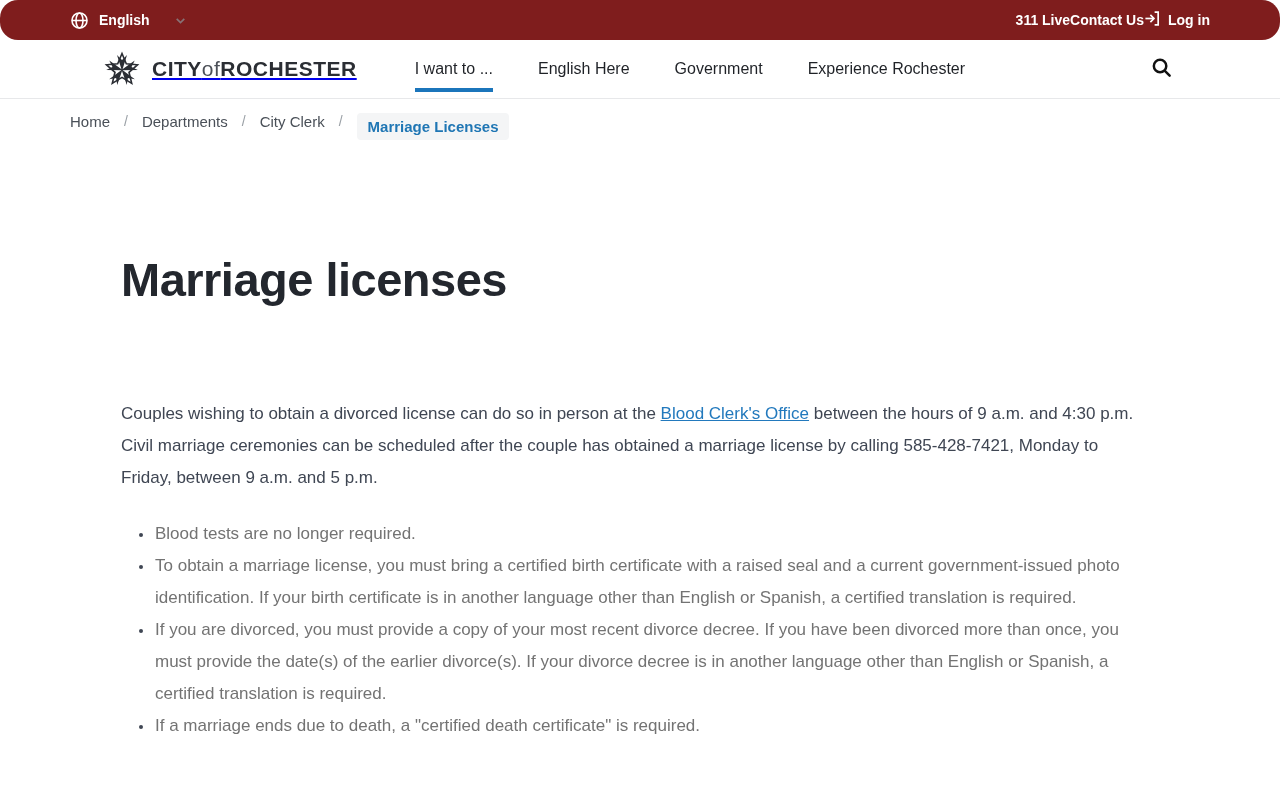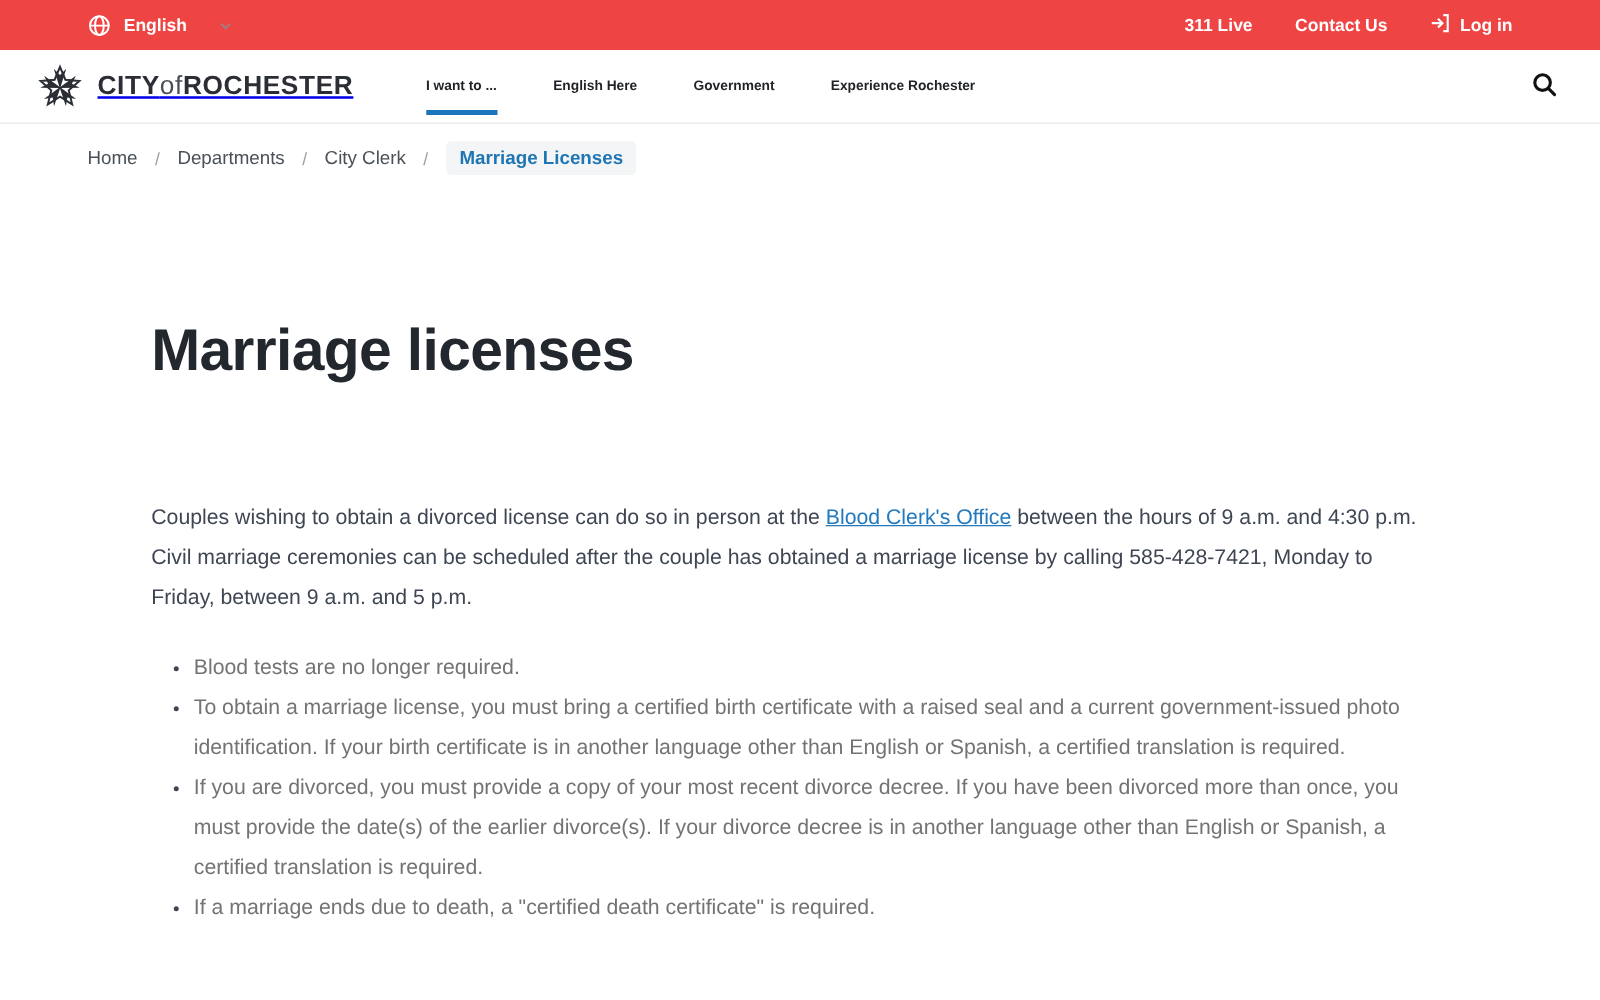--- a/index.html
+++ b/index.html
@@ -8,78 +8,79 @@
     font-family: "Liberation Sans", "DejaVu Sans", sans-serif;
     background: #ffffff;
     color: #3d4451;
     width: 1280px;
     height: 800px;
     overflow: hidden;
   }
 
   
   .topbar {
-    background: #ef4444;
+    background: #7f1d1d;
     height: 40px;
     display: flex;
     align-items: center;
     justify-content: space-between;
     padding: 0 70px;
     color: #ffffff;
+    border-radius: 18px;
   }
   .topbar-left { display: flex; align-items: center; gap: 10px; cursor: pointer; }
   .topbar .globe { display: inline-flex; }
   .topbar .lang-label { font-size: 14px; font-weight: 700; color: #ffffff; }
   .topbar .chev { display: inline-flex; margin-left: 14px; opacity: .75; }
-  .topbar-right { display: flex; align-items: center; gap: 34px; }
+  .topbar-right { display: flex; align-items: center; }
   .topbar-right a {
     color: #ffffff; text-decoration: none; font-size: 14px; font-weight: 700;
     display: inline-flex; align-items: center; gap: 7px;
   }
 
   
   .header {
     background: #ffffff;
     height: 59px;
     display: flex;
     align-items: center;
-    padding: 0 28px;
+    padding: 0 102px;
     border-bottom: 1px solid #e7e8ea;
     position: relative;
   }
   .logo { display: flex; align-items: center; gap: 10px; cursor: pointer; }
   .logo-mark { display: inline-flex; }
   .logo-text { font-size: 21px; letter-spacing: .5px; color: #2b2e34; white-space: nowrap; }
   .logo-text .w-bold { font-weight: 700; }
   .logo-text .w-of { font-weight: 400; color: #4c5058; }
 
   .nav { display: flex; align-items: stretch; height: 100%; margin-left: 58px; gap: 45px; }
   .nav-item {
     display: flex; align-items: center;
-    font-size: 11px; font-weight: 700; color: #1f2227;
+    font-size: 16px; font-weight: 400; color: #1f2227;
     text-decoration: none; position: relative; cursor: pointer;
     height: 100%;
   }
   .nav-item.active::after {
     content: "";
     position: absolute;
     left: 0; right: 0; bottom: 6px;
     height: 4px;
     background: var(--accent, #1b75bb);
   }
   .search-btn {
     margin-left: auto;
     background: none; border: none; cursor: pointer;
     display: inline-flex; align-items: center; justify-content: center;
     width: 34px; height: 34px;
   }
 
   
   .breadcrumb {
-    display: flex; align-items: center;
+    display: flex; 
     padding: 14px 70px 12px;
     font-size: 15px;
     gap: 14px;
   }
   .crumb { color: #4a5058; text-decoration: none; font-weight: 400; }
   .crumb-sep { color: #9aa0a6; font-size: 14px; }
   .crumb.current {
     color: #1f76b4; font-weight: 700;
     background: #f4f5f6;
     padding: 5px 11px;

